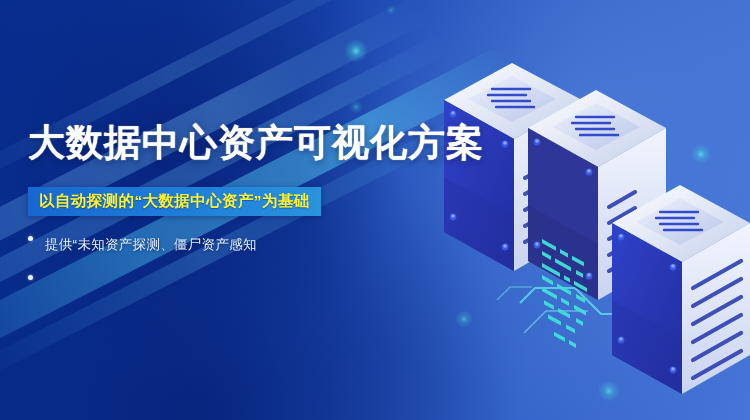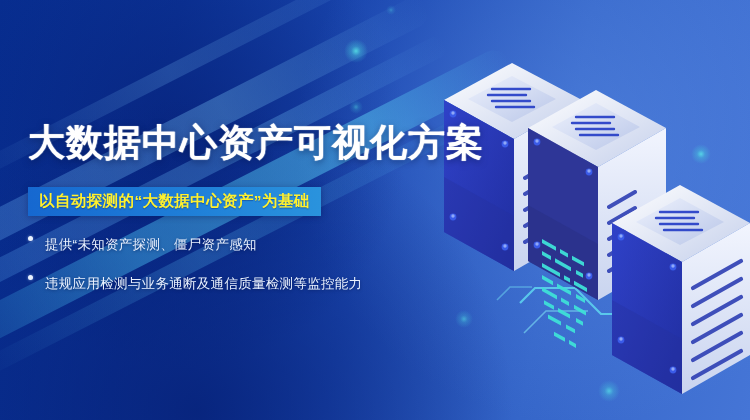--- a/index.html
+++ b/index.html
@@ -270,18 +270,17 @@
       <span>以自动探测的“大数据中心资产”为基础</span>
     </div>
 
     <ul class="bullets">
       <li>
         <span class="dot"></span>
         <span class="btext">提供“未知资产探测、僵尸资产感知</span>
       </li>
       <li>
         <span class="dot"></span>
-        <span class="btext">违规应用检测与业务通断及通信质量检测等监控能力</span>
       </li>
     </ul>
   </div>
 
 </div>
 
 </body></html>

